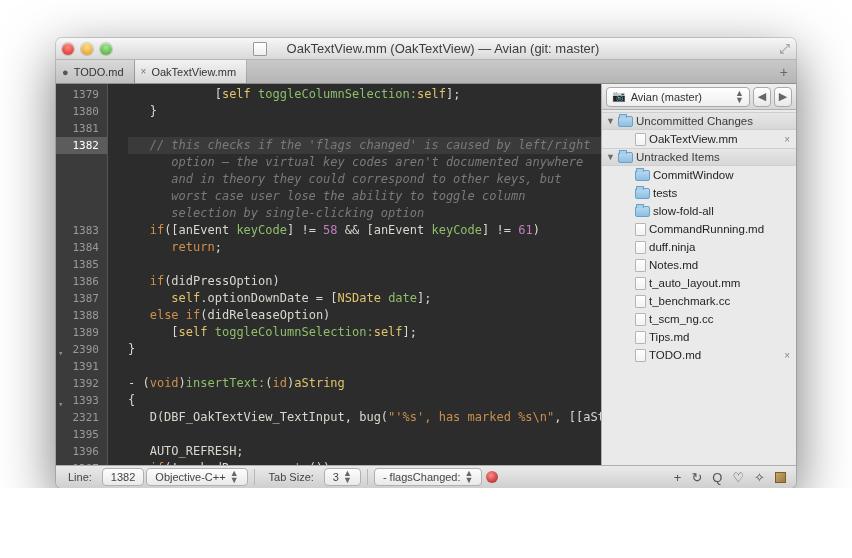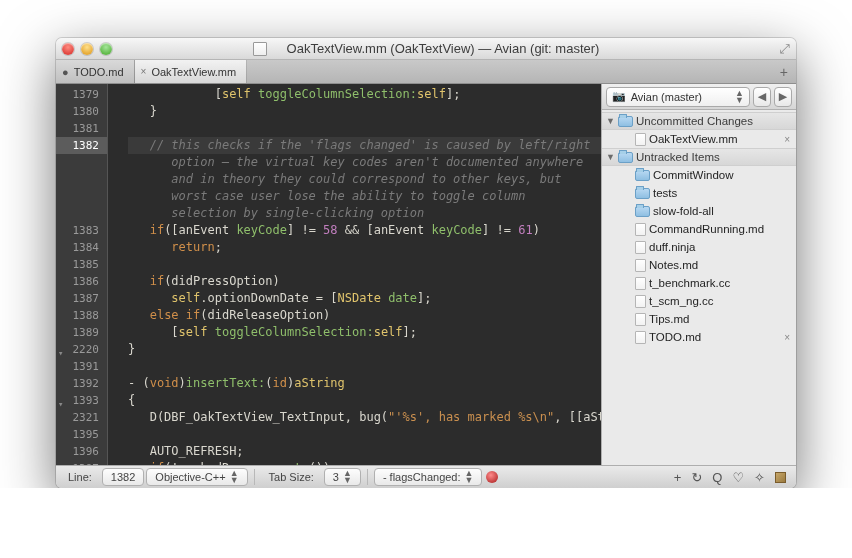--- a/index.html
+++ b/index.html
@@ -207,21 +207,21 @@
           <div class="ln"></div>
           <div class="ln"></div>
           <div class="ln"></div>
           <div class="ln">1383</div>
           <div class="ln">1384</div>
           <div class="ln">1385</div>
           <div class="ln">1386</div>
           <div class="ln">1387</div>
           <div class="ln">1388</div>
           <div class="ln">1389</div>
-          <div class="ln">2220</div>
+          <div class="ln">2390</div>
           <div class="ln">1391</div>
           <div class="ln">1392</div>
           <div class="ln">1393</div>
           <div class="ln">2321</div>
           <div class="ln">1395</div>
           <div class="ln">1396</div>
           <div class="ln">1397</div>
           <div class="fold" style="top: 261px;">▾</div>
           <div class="fold" style="top: 312px;">▾</div>
         </div>
@@ -289,20 +289,26 @@
           <div class="tree-row">
             <span class="indent" style="width:14px"></span>
             <span class="tri"></span>
             <span class="ficon file"></span>
             <span class="label">Notes.md</span>
           </div>
           <div class="tree-row">
             <span class="indent" style="width:14px"></span>
             <span class="tri"></span>
             <span class="ficon file"></span>
+            <span class="label">t_auto_layout.mm</span>
+          </div>
+          <div class="tree-row">
+            <span class="indent" style="width:14px"></span>
+            <span class="tri"></span>
+            <span class="ficon file"></span>
             <span class="label">t_benchmark.cc</span>
           </div>
           <div class="tree-row">
             <span class="indent" style="width:14px"></span>
             <span class="tri"></span>
             <span class="ficon file"></span>
             <span class="label">t_scm_ng.cc</span>
           </div>
           <div class="tree-row">
             <span class="indent" style="width:14px"></span>

